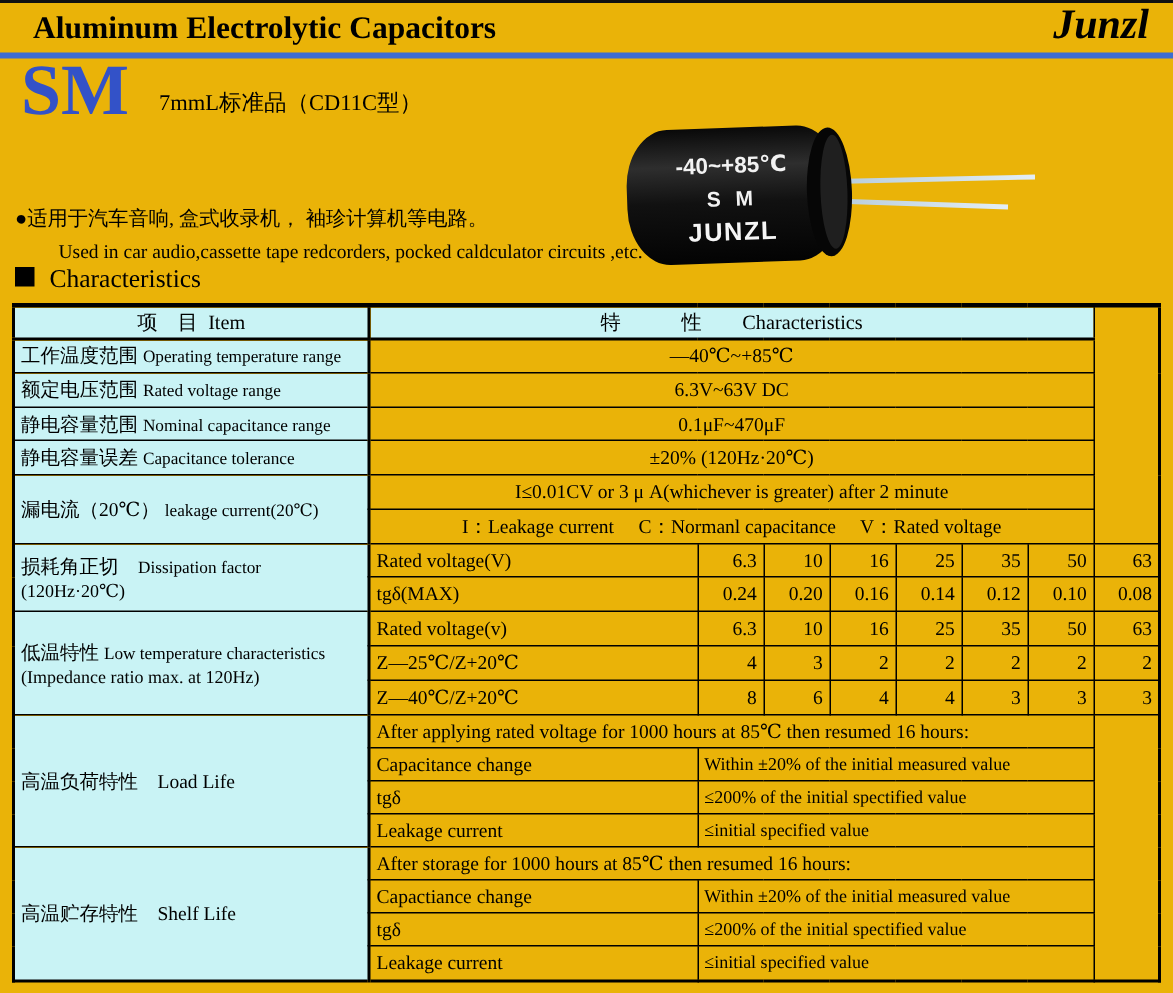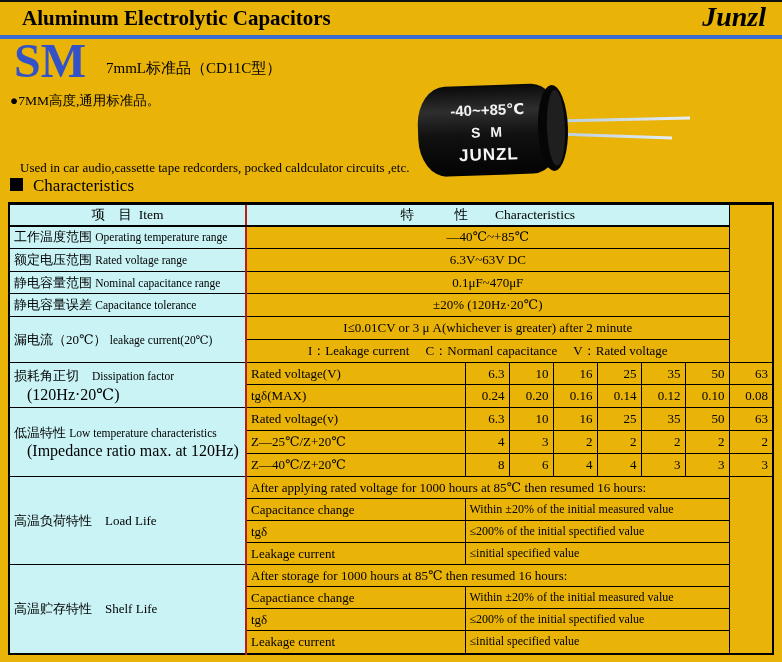--- a/index.html
+++ b/index.html
@@ -7,54 +7,54 @@
         font-family:"Liberation Serif","DejaVu Serif",serif;color:#000;overflow:hidden;}
   .topline{position:absolute;top:0;left:0;width:782px;height:2px;background:#111;}
   .header-title{position:absolute;left:22px;top:6px;font-size:21px;font-weight:bold;letter-spacing:0px;}
   .brand{position:absolute;right:16px;top:1px;font-size:28px;font-weight:bold;font-style:italic;}
   .bluerule{position:absolute;left:0;top:35px;width:782px;height:4px;background:#3d6cd0;}
   .model{position:absolute;left:14px;top:40px;font-size:48px;line-height:42px;font-weight:bold;color:#3352c8;}
   .model-sub{position:absolute;left:106px;top:59px;font-size:15px;}
   .feat-cn1{position:absolute;left:10px;top:92px;font-size:13.5px;}
   .feat-en1{position:absolute;left:30px;top:115px;font-size:13px;}
   .feat-cn2{position:absolute;left:10px;top:137px;font-size:13.5px;}
-  .feat-en2{position:absolute;left:20px;top:160px;font-size:13px;}
+  .feat-en2{position:absolute;left:39px;top:160px;font-size:13px;}
   .sect{position:absolute;left:10px;top:176px;font-size:17px;}
   .sq{display:inline-block;width:13px;height:13px;background:#000;margin-right:10px;}
   .capwrap{position:absolute;left:398px;top:80px;}
 
   table.spec{position:absolute;left:8px;top:202px;width:766px;border-collapse:collapse;
              table-layout:fixed;font-size:13px;}
   table.spec{border:2px solid #000;border-top:3px solid #000;}
   .spec td{border:1px solid #000;padding:0 4px;overflow:hidden;vertical-align:middle;}
-  .spec td.itemcol{background:#c9f3f5;border-right:2px solid #b91c1c;white-space:nowrap;}
+  .spec td.itemcol{background:#c9f3f5;border-right:2px solid #000000;white-space:nowrap;}
   .spec tr.head td{background:#c9f3f5;border-bottom:2px solid #000;text-align:center;
                    white-space:pre;font-size:13.5px;}
   .center{text-align:center;}
   .num{text-align:right;padding:0 1px;}
   .en{font-size:11.5px;margin-top:36px;}
-  .sub2{font-size:16px;margin-left:13px;}
+  .sub2{font-size:12px;}
   .valcell{font-size:12px;text-align:left;}
   .legend{white-space:pre;font-family:Liberation Serif, serif;}
   .r22{height:22px;} .r23{height:23px;}
   svg text{font-family:"Liberation Sans","DejaVu Sans",sans-serif;}
 </style>
 </head>
 <body>
 
 <div class="page">
   <div class="topline"></div>
   <div class="header-title">Aluminum Electrolytic Capacitors</div>
   <div class="brand">Junzl</div>
   <div class="bluerule"></div>
 
   <div class="model">SM</div>
   <div class="model-sub">7mmL标准品（CD11C型）</div>
 
-  <div class="feat-cn1">●7MM高度,通用标准品。</div>
+  <div class="feat-cn2">●适用于汽车音响, 盒式收录机， 袖珍计算机等电路。</div>
   <div class="feat-en2">Used in car audio,cassette tape redcorders, pocked caldculator circuits ,etc.</div>
 
   <div class="capwrap">
     <svg width="300" height="102" viewBox="0 0 300 102">
       <defs>
         <linearGradient id="bodyg" x1="0" y1="0" x2="0" y2="1">
           <stop offset="0" stop-color="#090909"></stop>
           <stop offset="0.28" stop-color="#2e2e2e"></stop>
           <stop offset="0.55" stop-color="#111111"></stop>
           <stop offset="1" stop-color="#030303"></stop>

